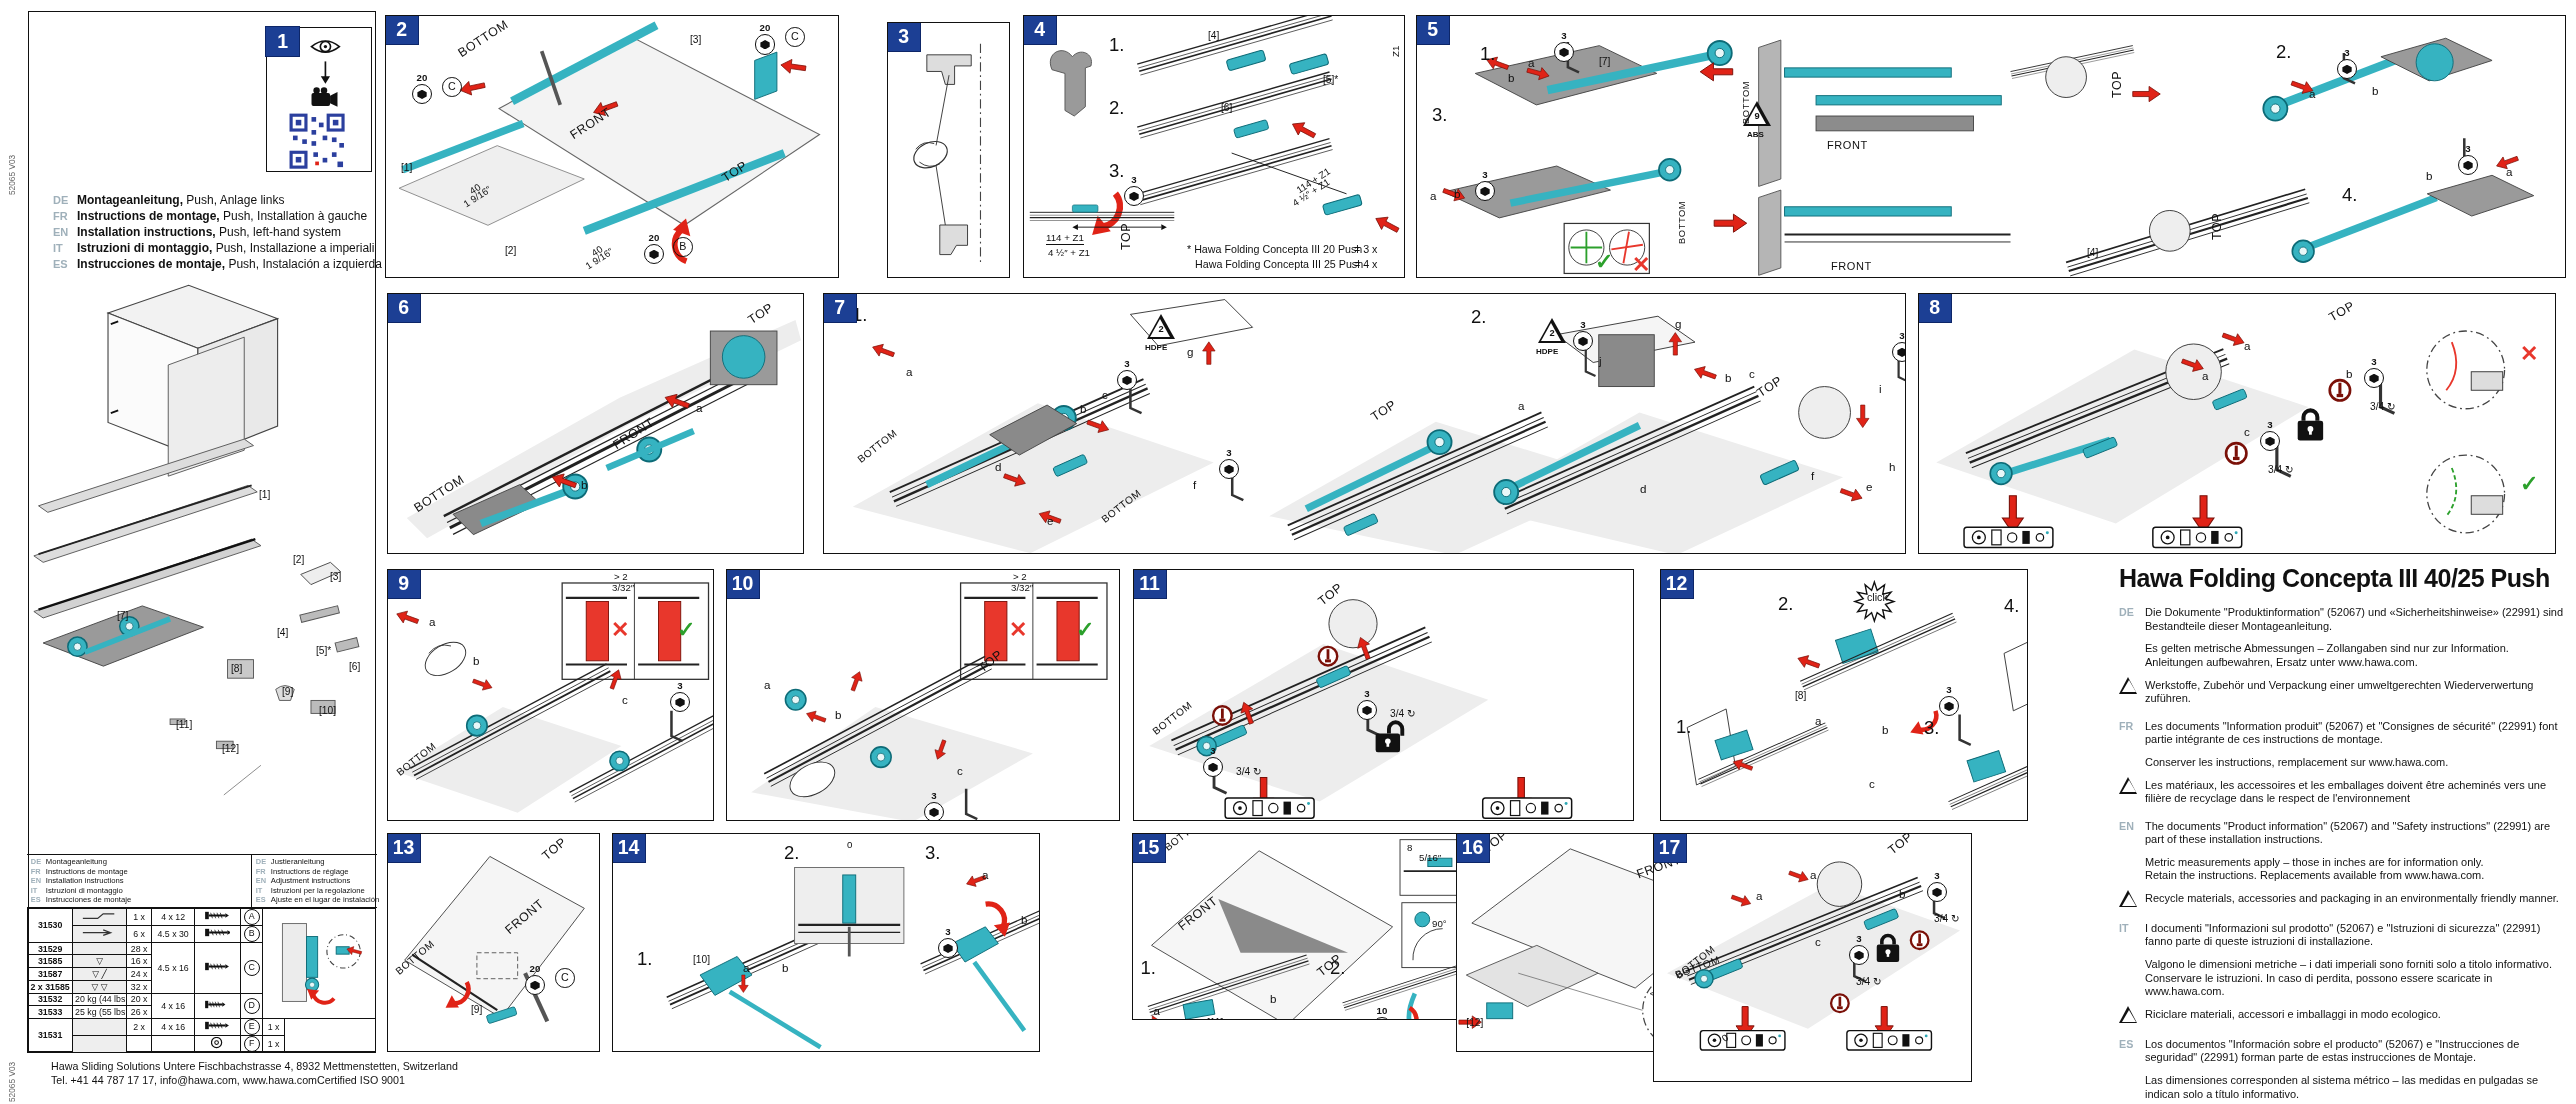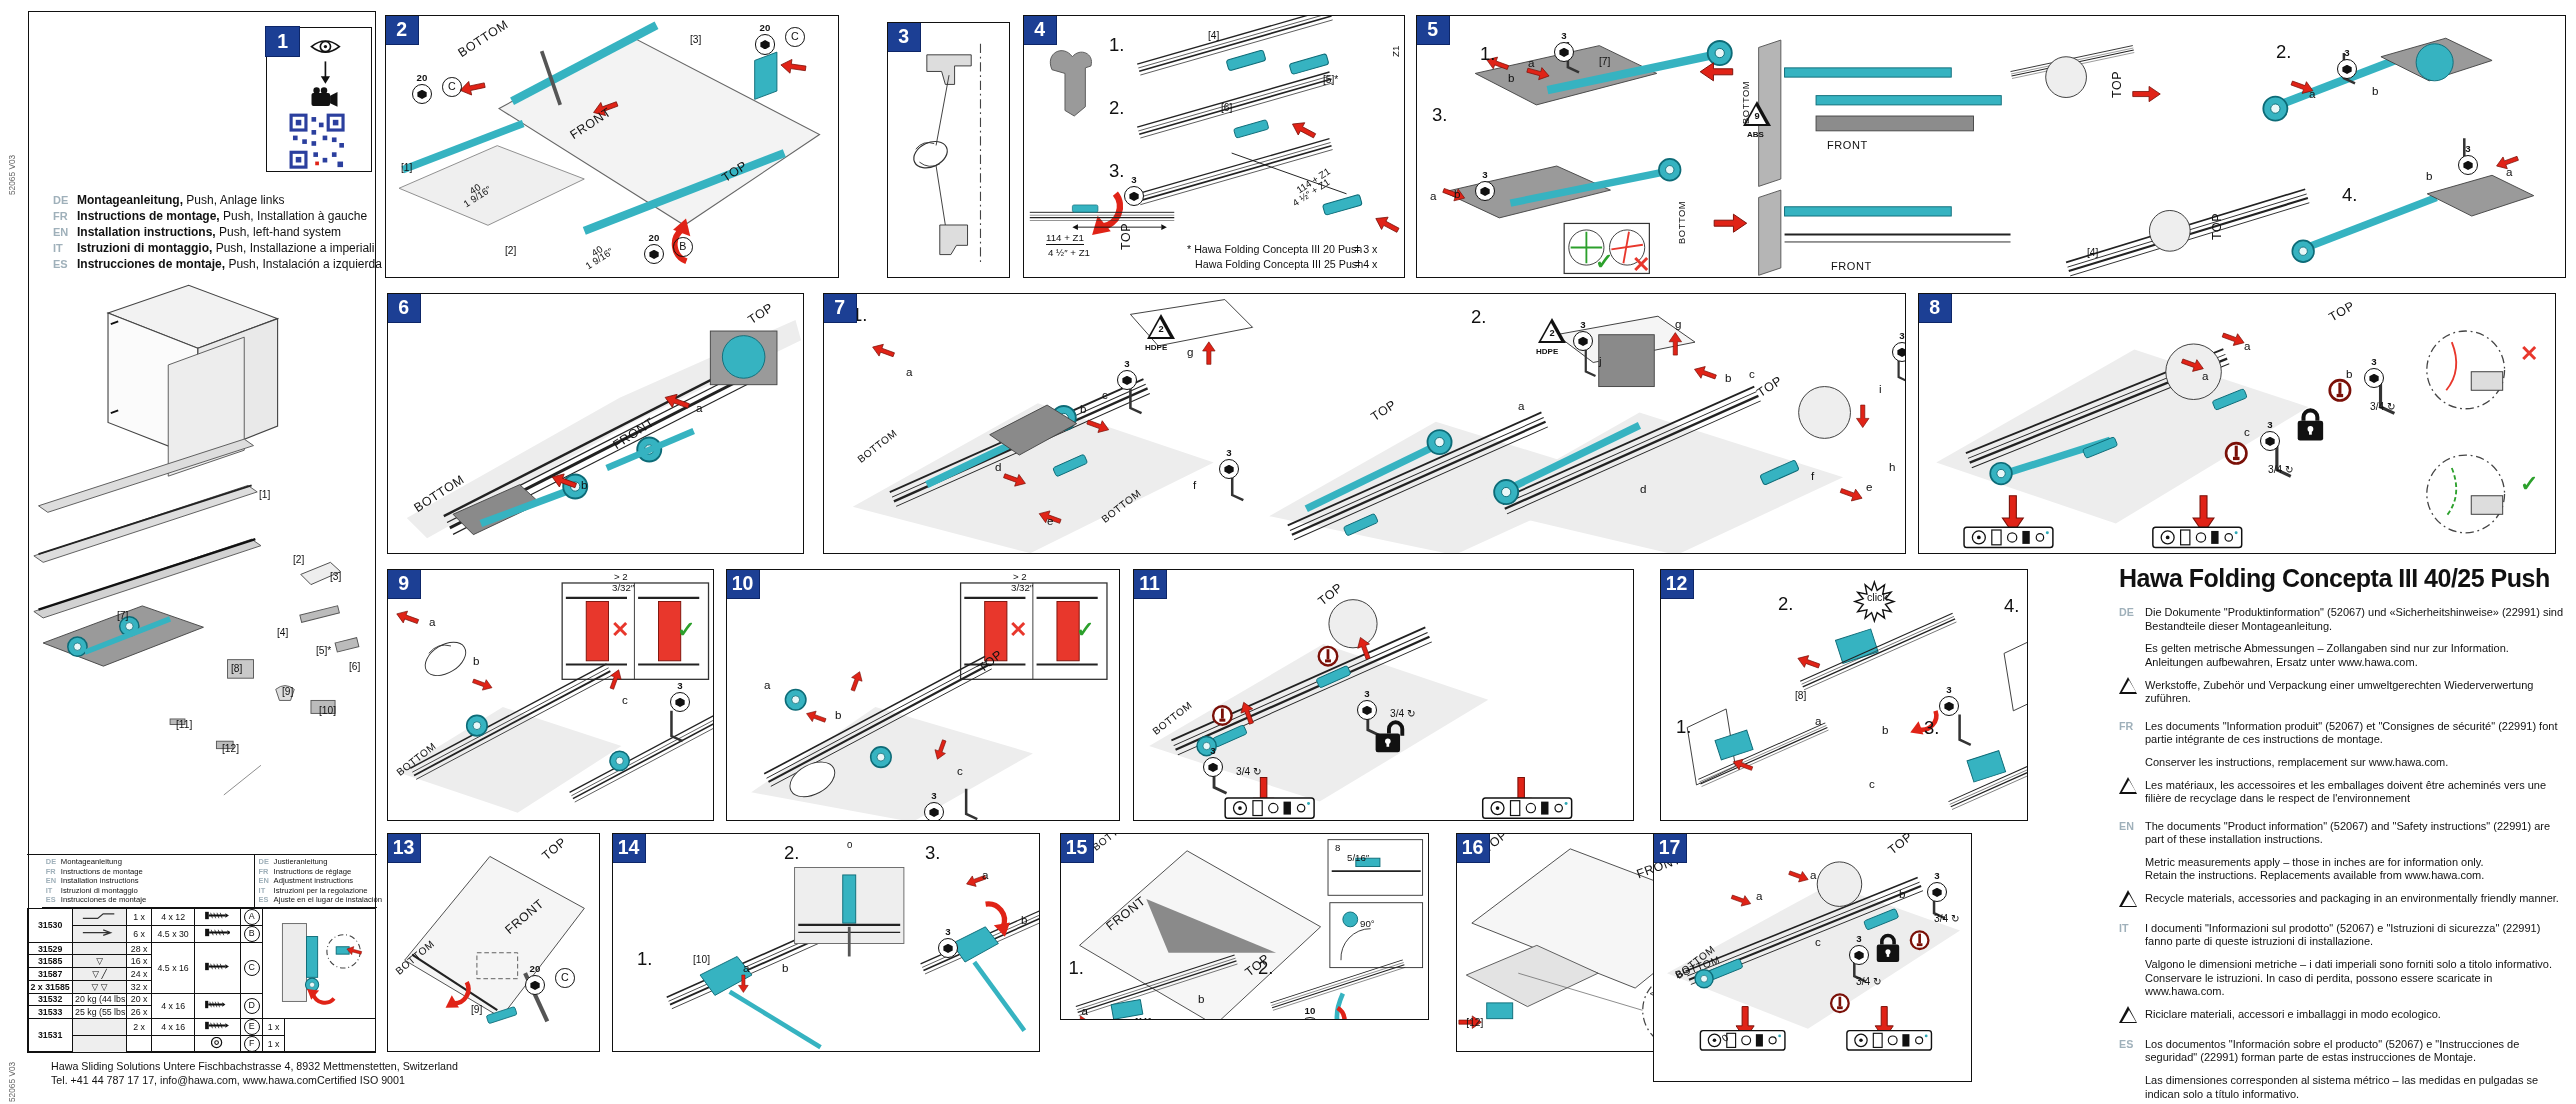--- a/index.html
+++ b/index.html
@@ -36,21 +36,21 @@
   .logo{position:absolute;left:20.4px;top:24px;width:204px;height:88px;}
   .logo-name{position:absolute;left:52px;top:3.7px;font-size:39px;font-weight:bold;color:#1d3596;letter-spacing:-0.9px;}
   .logo-sub{position:absolute;left:1.9px;top:56px;font-size:16px;font-weight:bold;color:#1d3596;}
   .infobox{position:absolute;left:237px;top:15px;width:106px;height:145px;border:1.9px solid #111;box-sizing:border-box;}
   .langs{position:absolute;left:24px;top:180px;width:320px;}
   .lang-row{font-size:12px;line-height:16px;white-space:nowrap;}
   .lang-code{display:inline-block;width:24px;font-weight:bold;color:#9fb0ba;font-size:11px;}
   .lang-bold{font-weight:bold;}
   
   .ptable{position:absolute;left:-1.9px;right:-1.9px;bottom:-1.9px;border-top:1.9px solid #111;}
-  .pt-head{display:flex;border-bottom:1.4px solid #111;margin-left:15px;}
+  .pt-head{display:flex;border-bottom:1.4px solid #111;}
   .pt-hbox{padding:1.9px 3.7px;box-sizing:border-box;}
   .pt-hbox.l{width:225px;border-right:1.4px solid #111;}
   .pt-hbox.r{width:122px;}
   .pt-hrow{font-size:7.7px;line-height:9.5px;white-space:nowrap;}
   .pt-hcode{display:inline-block;width:15px;font-weight:bold;color:#9fb0ba;font-size:7.4px;}
   table.pt{border-collapse:collapse;width:348px;table-layout:fixed;}
   table.pt td{border:0.9px solid #111;font-size:8.8px;padding:0 1.9px;height:11.7px;text-align:center;overflow:hidden;white-space:nowrap;}
   td.part{font-weight:700;font-size:9.3px;}
   td.pic{background:#eee;font-size:8.3px;}
   td.wgt{font-size:7.6px;}
@@ -852,21 +852,21 @@
       <span class="ann step" style="left: 312px; top: 9.3px;">3.</span>
       <span class="ann dim" style="left: 234px; top: 5.6px;">0</span>
       <span class="ann tag" style="left: 80px; top: 121px;">[10]</span>
       <span class="ann letter" style="left: 130px; top: 128px;">a</span>
       <span class="ann letter" style="left: 169px; top: 128px;">b</span>
       <span class="ann letter" style="left: 369px; top: 35px;">a</span>
       <span class="ann letter" style="left: 408px; top: 80px;">b</span>
       <span class="ann hexkey" style="left: 323px; top: 93px;">3</span>
     </div>
 
-<div class="panel" style="left:1060px;top:833px;width:369px;height:187px">
+<div class="panel" style="left:1132px;top:833px;width:369px;height:187px">
   <div class="tab">15</div>
   <svg class="art" width="369" height="219" viewBox="0 0 398 236">
     <polygon points="20,120 136,18 280,100 166,206" fill="#f6f6f6" stroke="#444"></polygon>
     <polygon points="92,70 232,128 116,128" fill="#8a8a8a"></polygon>
     <rect x="288" y="6" width="102" height="60" fill="#fff" stroke="#333"></rect>
     <rect x="318" y="26" width="26" height="9" fill="#36b3c1" stroke="#0d6b77"></rect>
     <line x1="292" y1="40" x2="388" y2="40" stroke="#222" stroke-width="2"></line>
     <rect x="290" y="74" width="100" height="70" fill="#fff" stroke="#333"></rect>
     <circle cx="312" cy="92" r="8" fill="#36b3c1" stroke="#0d6b77"></circle>
     <path d="M302,136 A32,32 0 0 1 334,102" fill="none" stroke="#333"></path>

